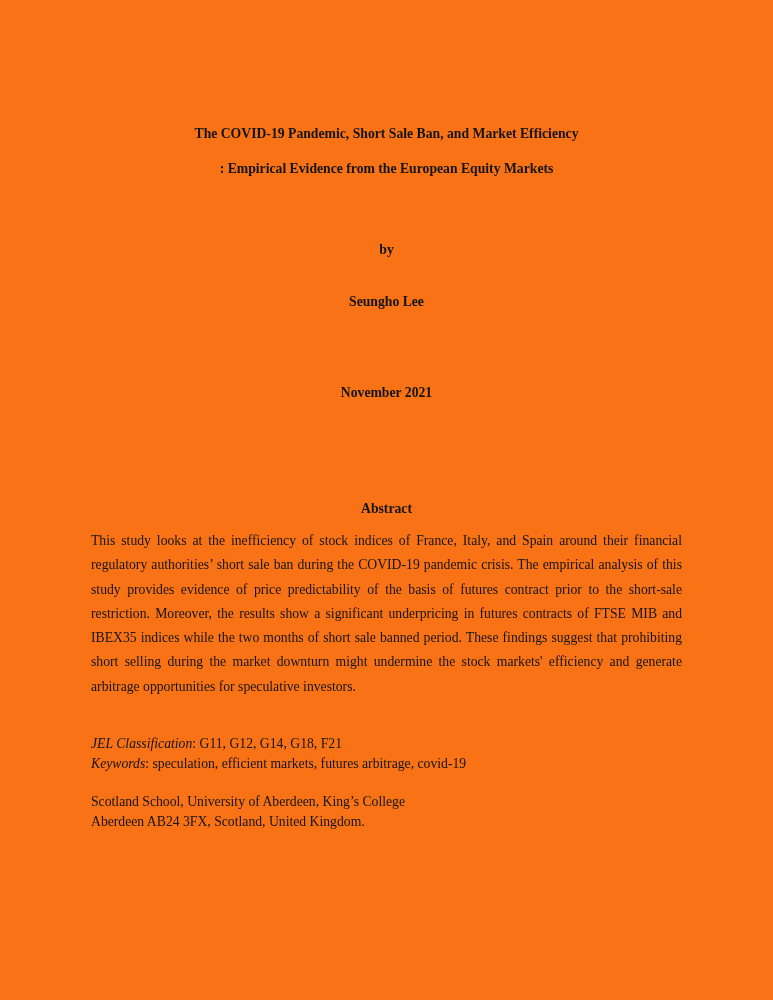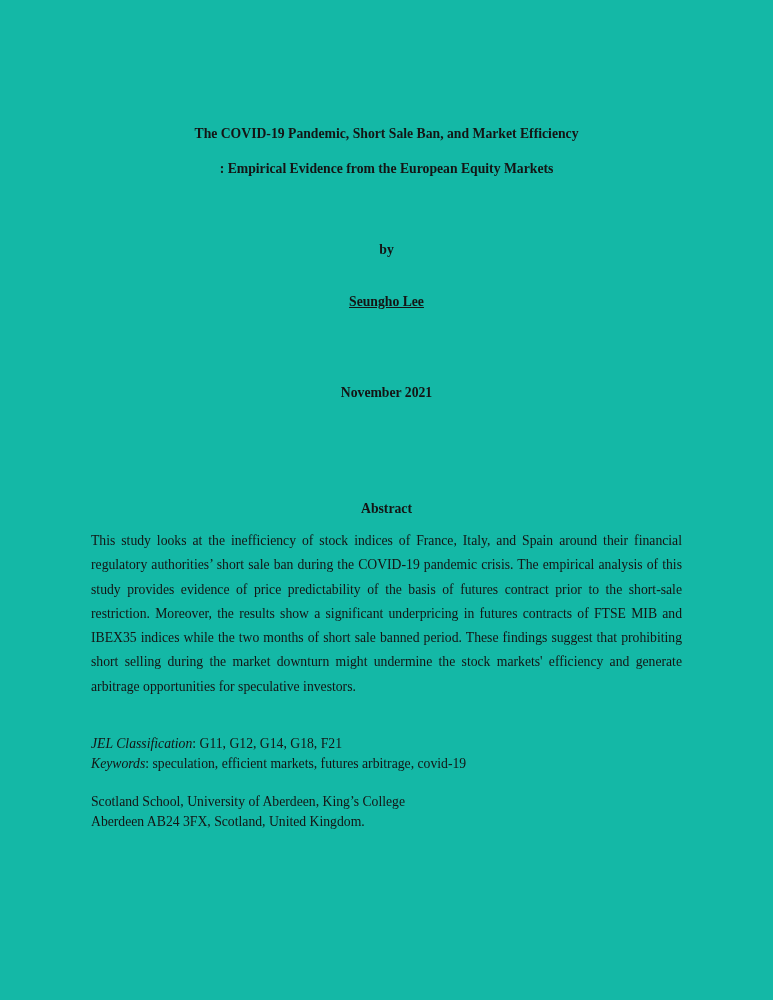--- a/index.html
+++ b/index.html
@@ -4,38 +4,38 @@
 <style>
   html, body {
     margin: 0;
     padding: 0;
     background: #ffffff;
   }
   .page {
     position: relative;
     width: 773px;
     height: 1000px;
-    background: #14b8a6;
+    background: #f97316;
     font-family: "Liberation Serif", "DejaVu Serif", serif;
     font-size: 13.7px;
     color: #141414;
     overflow: hidden;
   }
   .block {
     position: absolute;
     left: 91px;
     width: 591px;
     line-height: 17px;
   }
   .centered { text-align: center; }
   .bold { font-weight: bold; }
   .t1 { top: 125px; }
   .t2 { top: 160px; }
   .by { top: 241px; }
-  .author { top: 293px; text-decoration: underline; }
+  .author { top: 293px; }
   .date { top: 384px; }
   .abs-h { top: 500px; }
   .abs-p { top: 529px; line-height: 24.3px; }
   .abstract-line {
     text-align: justify;
     text-align-last: justify;
   }
   .abstract-line.last {
     text-align-last: left;
   }

